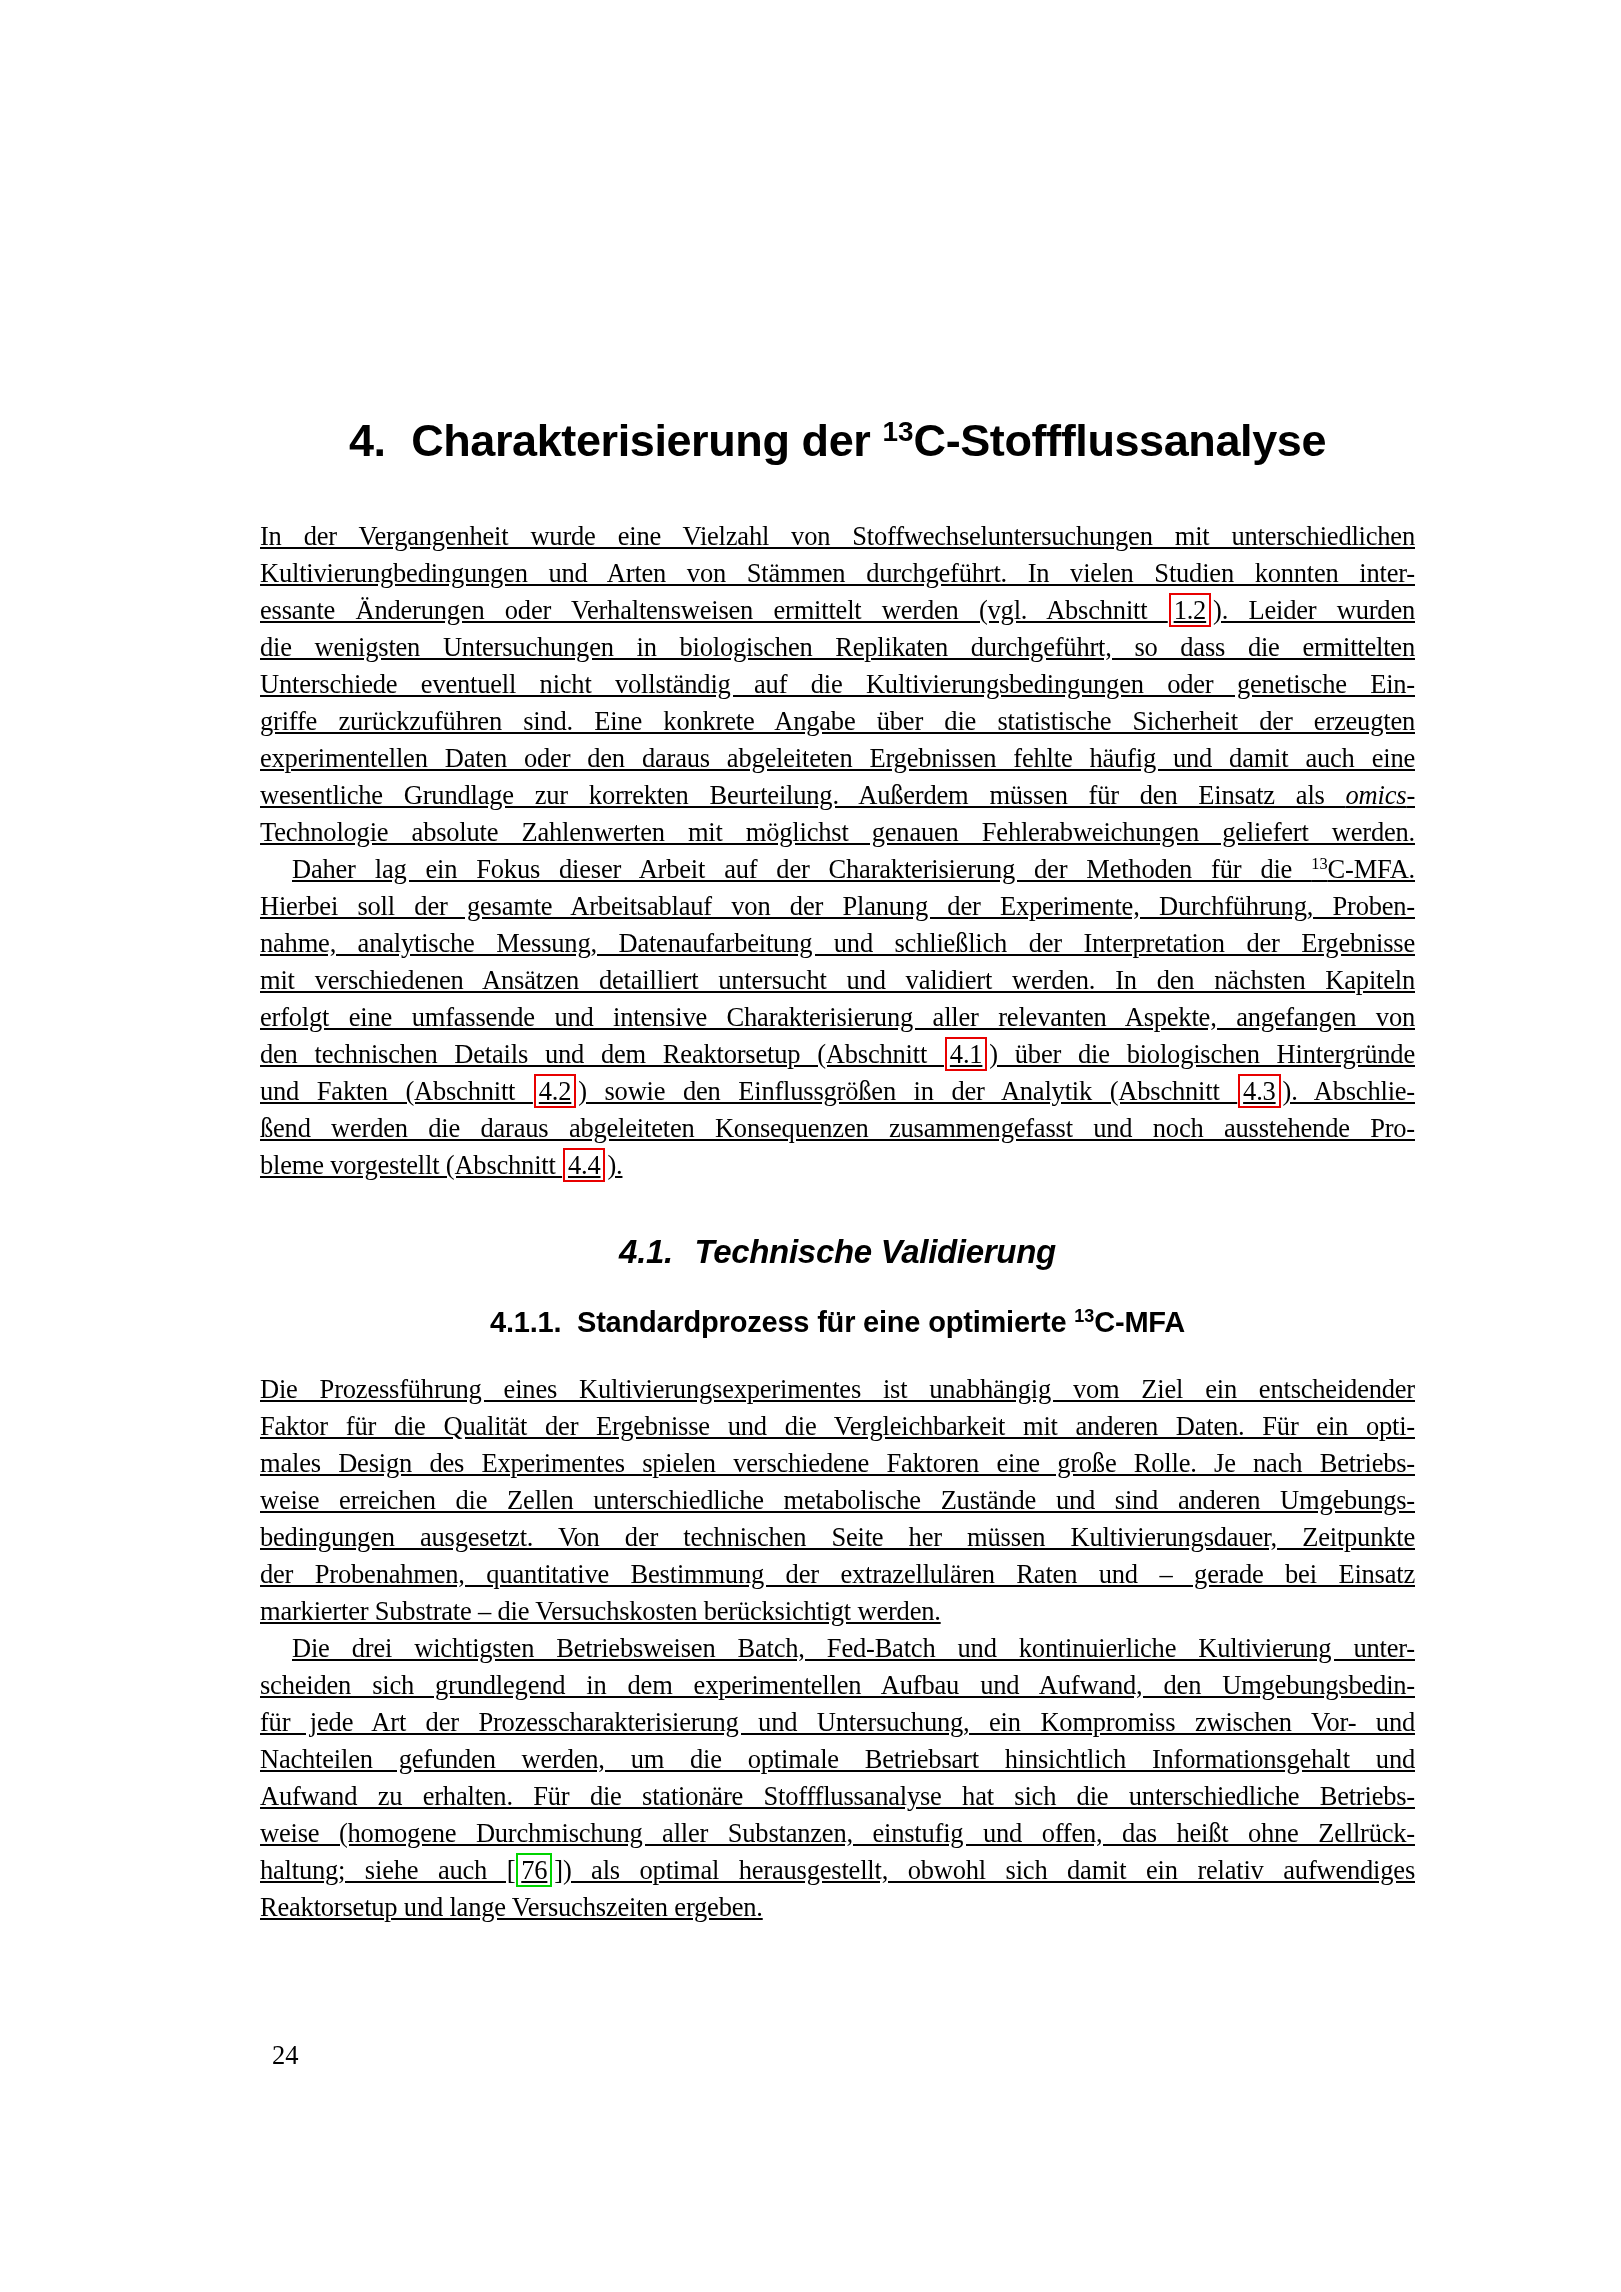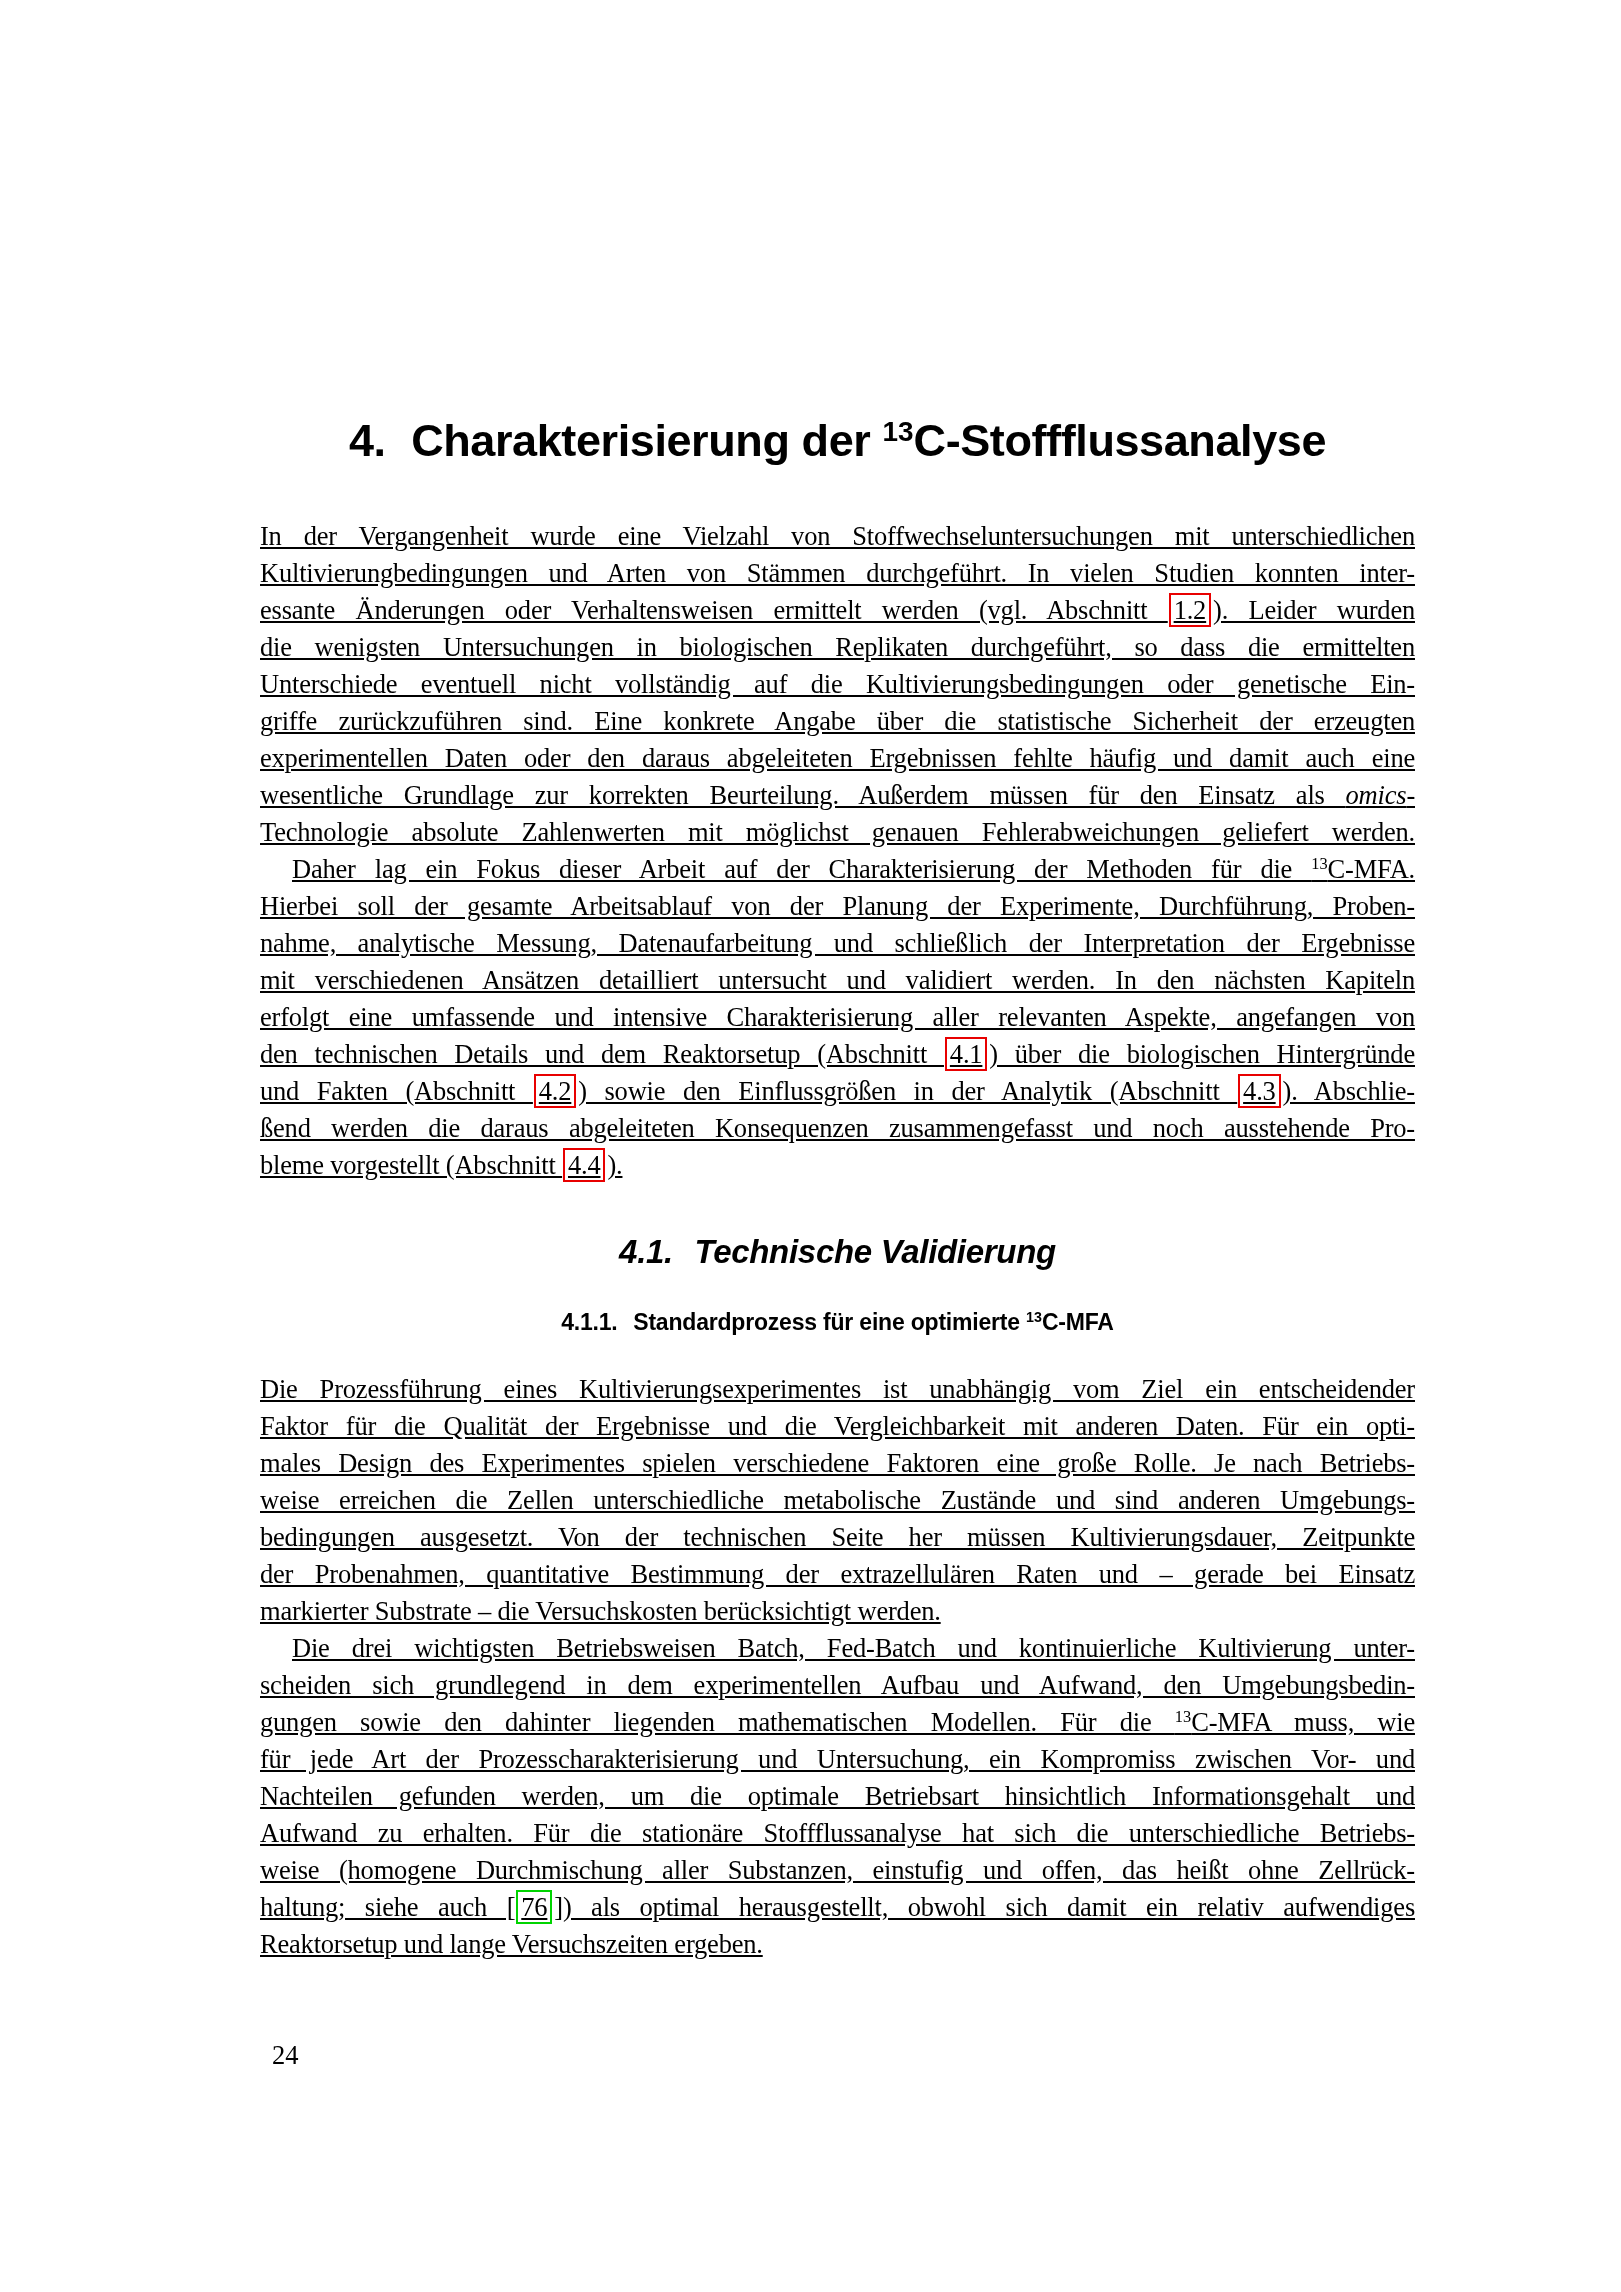--- a/index.html
+++ b/index.html
@@ -8,21 +8,21 @@
     width:1621px;height:2293px;
     background:#ffffff;
     color:#000000;
     font-family:"Liberation Serif","DejaVu Serif",serif;
     overflow:hidden;
   }
   .content{position:absolute;left:260px;top:0;width:1155px;}
   .hd{font-family:"Liberation Sans","DejaVu Sans",sans-serif;font-weight:700;color:#000;text-align:center;}
   .h1{margin:416px 0 53px 0;font-size:45px;line-height:49px;letter-spacing:-0.4px;}
   .h2{margin:47px 0 0 0;font-size:33px;line-height:41px;letter-spacing:-0.3px;font-style:italic;}
-  .h3{margin:33px 0 0 0;font-size:23px;line-height:35px;letter-spacing:-0.2px;}
+  .h3{margin:33px 0 0 0;font-size:29px;line-height:35px;letter-spacing:-0.2px;}
   .h1 .hnum{margin-right:25.5px;}
   .h2 .hnum{margin-right:21.6px;}
   .h3 .hnum{margin-right:15.7px;}
   .para{margin:0;text-decoration:underline;}
   .para.after-h{margin-top:31px;}
   .line{
     height:37px;line-height:37px;
     font-size:26.5px;letter-spacing:-0.2px;
     text-align:justify;text-align-last:justify;
     overflow:hidden;white-space:nowrap;
@@ -77,21 +77,20 @@
         <div class="line"><span>Faktor für die Qualität der Ergebnisse und die Vergleichbarkeit mit anderen Daten. Für ein opti-</span></div>
         <div class="line"><span>males Design des Experimentes spielen verschiedene Faktoren eine große Rolle. Je nach Betriebs-</span></div>
         <div class="line"><span>weise erreichen die Zellen unterschiedliche metabolische Zustände und sind anderen Umgebungs-</span></div>
         <div class="line"><span>bedingungen ausgesetzt. Von der technischen Seite her müssen Kultivierungsdauer, Zeitpunkte</span></div>
         <div class="line"><span>der Probenahmen, quantitative Bestimmung der extrazellulären Raten und – gerade bei Einsatz</span></div>
         <div class="line lastline"><span>markierter Substrate – die Versuchskosten berücksichtigt werden.</span></div>
       </div>
       <div class="para">
         <div class="line firstline"><span>Die drei wichtigsten Betriebsweisen Batch, Fed-Batch und kontinuierliche Kultivierung unter-</span></div>
         <div class="line"><span>scheiden sich grundlegend in dem experimentellen Aufbau und Aufwand, den Umgebungsbedin-</span></div>
-        <div class="line"><span>gungen sowie den dahinter liegenden mathematischen Modellen. Für die </span><sup>13</sup><span>C-MFA muss, wie</span></div>
         <div class="line"><span>für jede Art der Prozesscharakterisierung und Untersuchung, ein Kompromiss zwischen Vor- und</span></div>
         <div class="line"><span>Nachteilen gefunden werden, um die optimale Betriebsart hinsichtlich Informationsgehalt und</span></div>
         <div class="line"><span>Aufwand zu erhalten. Für die stationäre Stoffflussanalyse hat sich die unterschiedliche Betriebs-</span></div>
         <div class="line"><span>weise (homogene Durchmischung aller Substanzen, einstufig und offen, das heißt ohne Zellrück-</span></div>
         <div class="line"><span>haltung; siehe auch [</span><span class="refbox cite">76</span><span>]) als optimal herausgestellt, obwohl sich damit ein relativ aufwendiges</span></div>
         <div class="line lastline"><span>Reaktorsetup und lange Versuchszeiten ergeben.</span></div>
       </div>
     </div>
   <div class="pagenum">24</div>
 </div>

